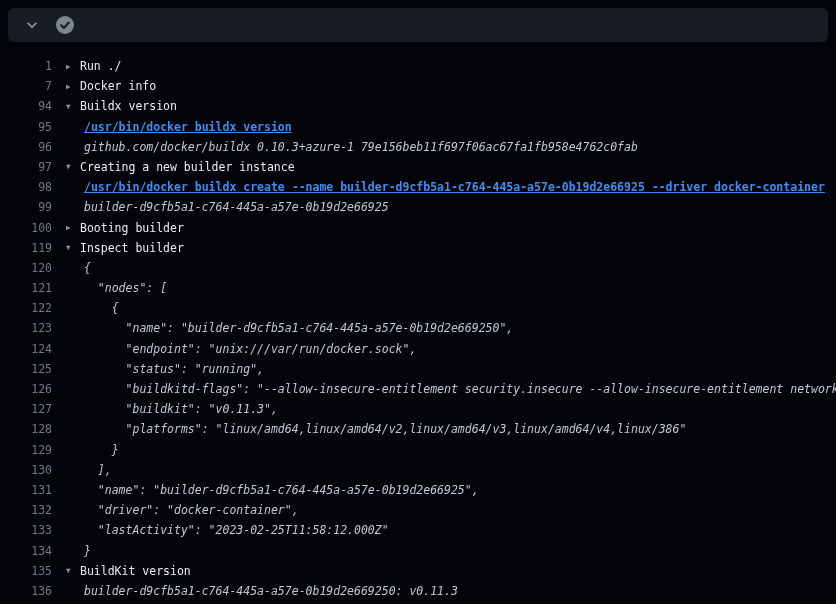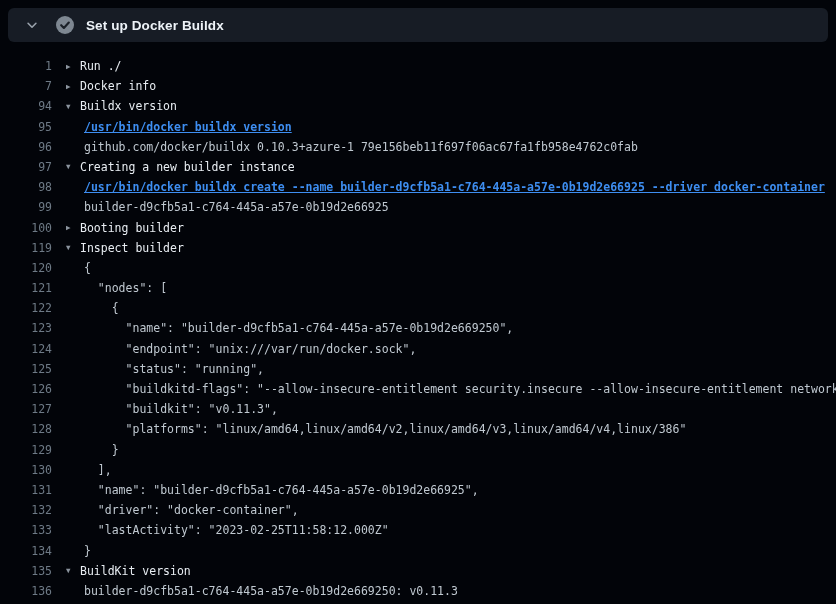--- a/index.html
+++ b/index.html
@@ -57,33 +57,32 @@
   .row.plain .body { padding-left: 32px; }
   .arrow {
     display: inline-block;
     width: 14px;
     font-size: 7.5px;
     color: #8b949e;
     vertical-align: 1.5px;
   }
   .gtext { color: #e8edf2; }
   .row.cmd .body { color: #3e8ef1; font-weight: 700; text-decoration: underline; }
-  .row.out .body { color: #c0c9d1; }
+  .row.out .body { color: #c0c9d1; font-style: italic; }
 </style>
 </head>
 <body>
 
 <div class="step-header">
   <span class="chev">
     <svg width="14" height="14" viewBox="0 0 16 16" fill="none">
       <path d="M3.5 6 8 10.5 12.5 6" stroke="#9aa3ad" stroke-width="1.8" stroke-linecap="round" stroke-linejoin="round"></path>
     </svg>
   </span>
   <span class="status-ic">
     <svg width="18" height="18" viewBox="0 0 16 16">
       <circle cx="8" cy="8" r="8" fill="#7e8791"></circle>
       <path d="M4.6 8.2 7 10.6 11.4 5.8" stroke="#1b2027" stroke-width="1.9" fill="none" stroke-linecap="round" stroke-linejoin="round"></path>
     </svg>
   </span>
-  <span class="step-title">Set up Docker Buildx</span>
 </div>
 
 <div class="log" id="log"><div class="row group"><span class="num">1</span><span class="body"><span class="arrow">▶</span><span class="gtext">Run ./</span></span></div><div class="row group"><span class="num">7</span><span class="body"><span class="arrow">▶</span><span class="gtext">Docker info</span></span></div><div class="row group"><span class="num">94</span><span class="body"><span class="arrow">▼</span><span class="gtext">Buildx version</span></span></div><div class="row plain cmd"><span class="num">95</span><span class="body">/usr/bin/docker buildx version</span></div><div class="row plain out"><span class="num">96</span><span class="body">github.com/docker/buildx 0.10.3+azure-1 79e156beb11f697f06ac67fa1fb958e4762c0fab</span></div><div class="row group"><span class="num">97</span><span class="body"><span class="arrow">▼</span><span class="gtext">Creating a new builder instance</span></span></div><div class="row plain cmd"><span class="num">98</span><span class="body">/usr/bin/docker buildx create --name builder-d9cfb5a1-c764-445a-a57e-0b19d2e66925 --driver docker-container</span></div><div class="row plain out"><span class="num">99</span><span class="body">builder-d9cfb5a1-c764-445a-a57e-0b19d2e66925</span></div><div class="row group"><span class="num">100</span><span class="body"><span class="arrow">▶</span><span class="gtext">Booting builder</span></span></div><div class="row group"><span class="num">119</span><span class="body"><span class="arrow">▼</span><span class="gtext">Inspect builder</span></span></div><div class="row plain out"><span class="num">120</span><span class="body">{</span></div><div class="row plain out"><span class="num">121</span><span class="body">  "nodes": [</span></div><div class="row plain out"><span class="num">122</span><span class="body">    {</span></div><div class="row plain out"><span class="num">123</span><span class="body">      "name": "builder-d9cfb5a1-c764-445a-a57e-0b19d2e669250",</span></div><div class="row plain out"><span class="num">124</span><span class="body">      "endpoint": "unix:///var/run/docker.sock",</span></div><div class="row plain out"><span class="num">125</span><span class="body">      "status": "running",</span></div><div class="row plain out"><span class="num">126</span><span class="body">      "buildkitd-flags": "--allow-insecure-entitlement security.insecure --allow-insecure-entitlement network</span></div><div class="row plain out"><span class="num">127</span><span class="body">      "buildkit": "v0.11.3",</span></div><div class="row plain out"><span class="num">128</span><span class="body">      "platforms": "linux/amd64,linux/amd64/v2,linux/amd64/v3,linux/amd64/v4,linux/386"</span></div><div class="row plain out"><span class="num">129</span><span class="body">    }</span></div><div class="row plain out"><span class="num">130</span><span class="body">  ],</span></div><div class="row plain out"><span class="num">131</span><span class="body">  "name": "builder-d9cfb5a1-c764-445a-a57e-0b19d2e66925",</span></div><div class="row plain out"><span class="num">132</span><span class="body">  "driver": "docker-container",</span></div><div class="row plain out"><span class="num">133</span><span class="body">  "lastActivity": "2023-02-25T11:58:12.000Z"</span></div><div class="row plain out"><span class="num">134</span><span class="body">}</span></div><div class="row group"><span class="num">135</span><span class="body"><span class="arrow">▼</span><span class="gtext">BuildKit version</span></span></div><div class="row plain out"><span class="num">136</span><span class="body">builder-d9cfb5a1-c764-445a-a57e-0b19d2e669250: v0.11.3</span></div></div>
 
 </body></html>

